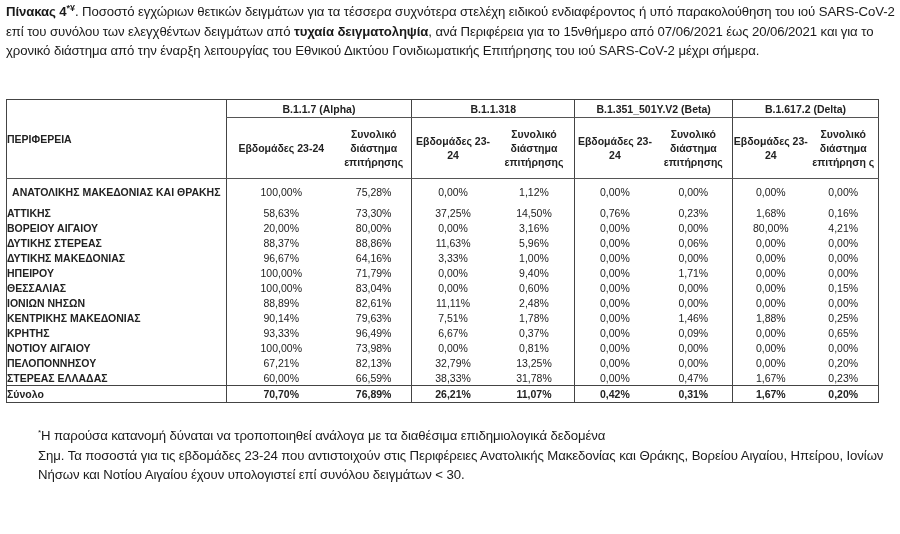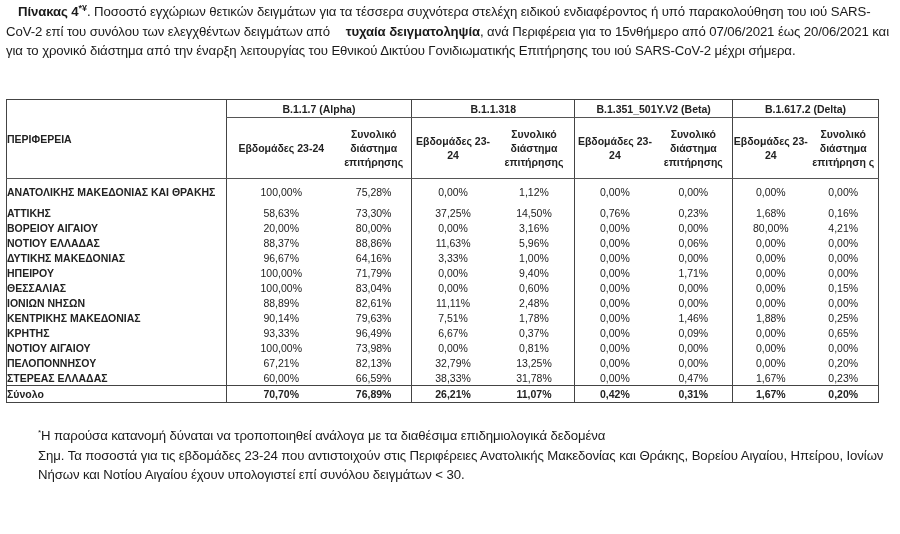--- a/index.html
+++ b/index.html
@@ -1,37 +1,37 @@
 <!DOCTYPE html>
 <html><head>
 <meta charset="utf-8">
 <style>
   html, body { margin:0; padding:0; background:#ffffff; }
   body { width:900px; height:534px; overflow:hidden; position:relative;
          font-family:"Liberation Sans", sans-serif; color:#1a1a1a; }
   .caption { position:absolute; left:6px; top:2px; width:890px;
              font-size:13.2px; line-height:19.5px; letter-spacing:-0.1px; }
-  .caption b { font-weight:bold;margin-left:12px; }
+  .caption b { font-weight:bold; }
   .caption sup { font-size:9px; line-height:0; vertical-align:super; font-weight:bold; }
 
   table.data { position:absolute; left:6px; top:99px; width:873px;
                border-collapse:collapse; font-size:10.5px; color:#222; }
   table.data td, table.data th { padding:0; }
   .outer { border:1.5px solid #444; }
   th.grp { font-weight:bold; height:17px; text-align:center;
            border-left:1.5px solid #444; border-bottom:1px solid #555; }
   th.region { text-align:left; padding-left:5px; font-weight:bold;
               border-bottom:1px solid #555; }
   th.sub { font-weight:bold; text-align:center; height:60px; line-height:14px;
            border-bottom:1px solid #555; }
   th.sub.first { border-left:1.5px solid #444; }
   td.name { font-weight:bold; padding-left:5px; text-align:left; height:15px; line-height:14px; }
   td.val { text-align:center; height:15px; }
   td.first { border-left:1.5px solid #444; }
-  tr.tall td { height:26px; }
+  tr.tall td { height:26px;text-align:center; }
   tr.total td { border-top:1.5px solid #444; font-weight:bold; height:16px;margin-top:16px; }
 
   .notes { position:absolute; left:6px; top:426px; width:890px;
            font-size:13.2px; line-height:19.5px; letter-spacing:-0.1px;margin-left:32px; }
   .notes sup { font-size:8px; vertical-align:super; line-height:0; }
 </style>
 </head>
 <body>
 
 <div class="caption">
@@ -97,21 +97,21 @@
         <td class="val first">20,00%</td>
         <td class="val">80,00%</td>
         <td class="val first">0,00%</td>
         <td class="val">3,16%</td>
         <td class="val first">0,00%</td>
         <td class="val">0,00%</td>
         <td class="val first">80,00%</td>
         <td class="val">4,21%</td>
       </tr>
       <tr>
-        <td class="name">ΝΟΤΙΟΥ ΕΛΛΑΔΑΣ</td>
+        <td class="name">ΔΥΤΙΚΗΣ ΣΤΕΡΕΑΣ</td>
         <td class="val first">88,37%</td>
         <td class="val">88,86%</td>
         <td class="val first">11,63%</td>
         <td class="val">5,96%</td>
         <td class="val first">0,00%</td>
         <td class="val">0,06%</td>
         <td class="val first">0,00%</td>
         <td class="val">0,00%</td>
       </tr>
       <tr>

